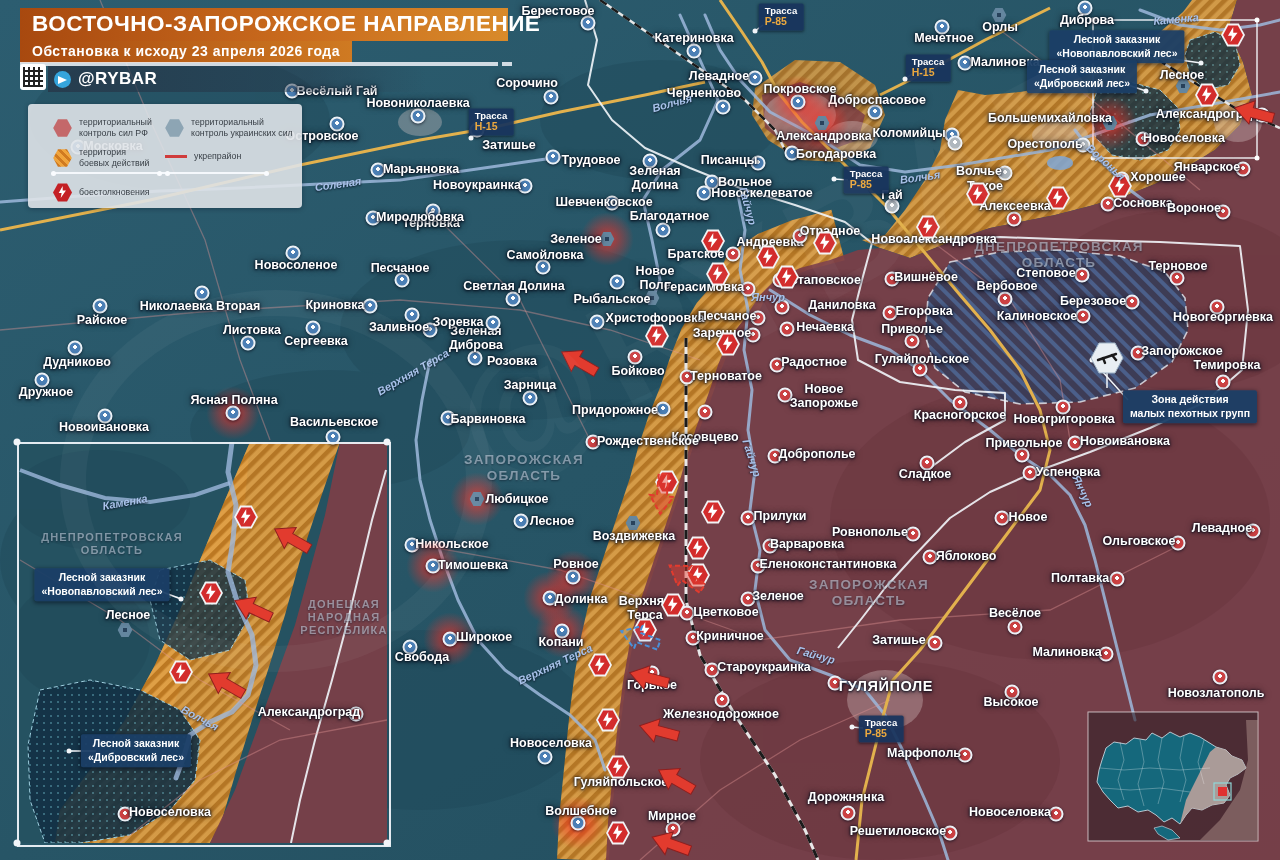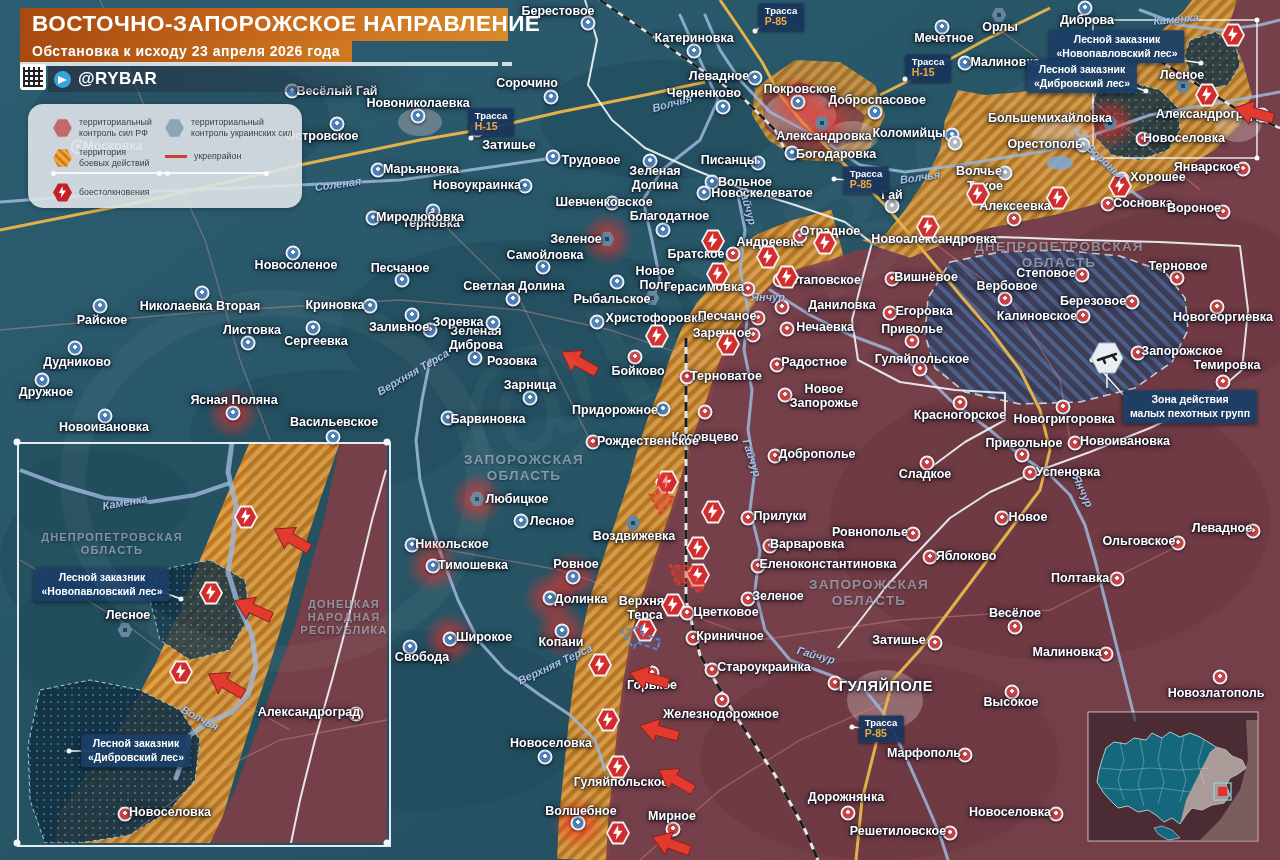--- a/index.html
+++ b/index.html
@@ -55,21 +55,21 @@
     display:flex;align-items:center;gap:7px;padding-left:6px;}
   #qr{position:absolute;left:20px;top:64px;width:26px;height:26px;background:#fff;border-radius:3px;z-index:31;
     background-image:repeating-linear-gradient(0deg,#222 0 2px,transparent 2px 5px),
       repeating-linear-gradient(90deg,#222 0 2px,#fff 2px 5px);background-size:20px 20px;background-position:3px 3px;background-repeat:no-repeat;}
   #tg-icon{width:17px;height:17px;border-radius:50%;background:#35a5dc;position:relative;flex:0 0 auto;}
   #tg-icon:after{content:"";position:absolute;left:4px;top:5px;width:0;height:0;
     border-left:9px solid #fff;border-top:4px solid transparent;border-bottom:4px solid transparent;}
   #rybar-text{color:#fff;font-weight:800;font-size:17px;letter-spacing:.5px;}
   
   #legend{position:absolute;left:28px;top:104px;width:274px;height:104px;z-index:29;
-    background:rgba(223,227,232,.9);border-radius:15px;box-shadow:0 1px 5px rgba(0,10,25,.3);}
+    background:rgba(223,227,232,.9);border-radius:4px;box-shadow:0 1px 5px rgba(0,10,25,.3);}
   .leg-item{position:absolute;display:flex;align-items:center;gap:7px;}
   .leg-text{font-size:8.8px;line-height:1.25;color:#3a4148;font-weight:500;white-space:pre;}
   .leg-hex{width:19px;height:19px;flex:0 0 auto;clip-path:polygon(26% 4%,74% 4%,99% 50%,74% 96%,26% 96%,1% 50%);}
   .leg-hex.red{background:#c4686a;}
   .leg-hex.gray{background:#8da5b4;}
   .leg-hex.orange{background:repeating-linear-gradient(45deg,#f0a43c 0 3px,#d07a20 3px 6px);}
   .leg-line{width:22px;height:2.5px;background:#d03c3c;flex:0 0 auto;}
   .leg-shield{width:19px;height:19px;flex:0 0 auto;clip-path:polygon(26% 2%,74% 2%,100% 50%,74% 98%,26% 98%,0 50%);
     background:#c42025;position:relative;}
   .leg-shield s{position:absolute;left:5px;top:3px;width:9px;height:12px;background:#fff;

